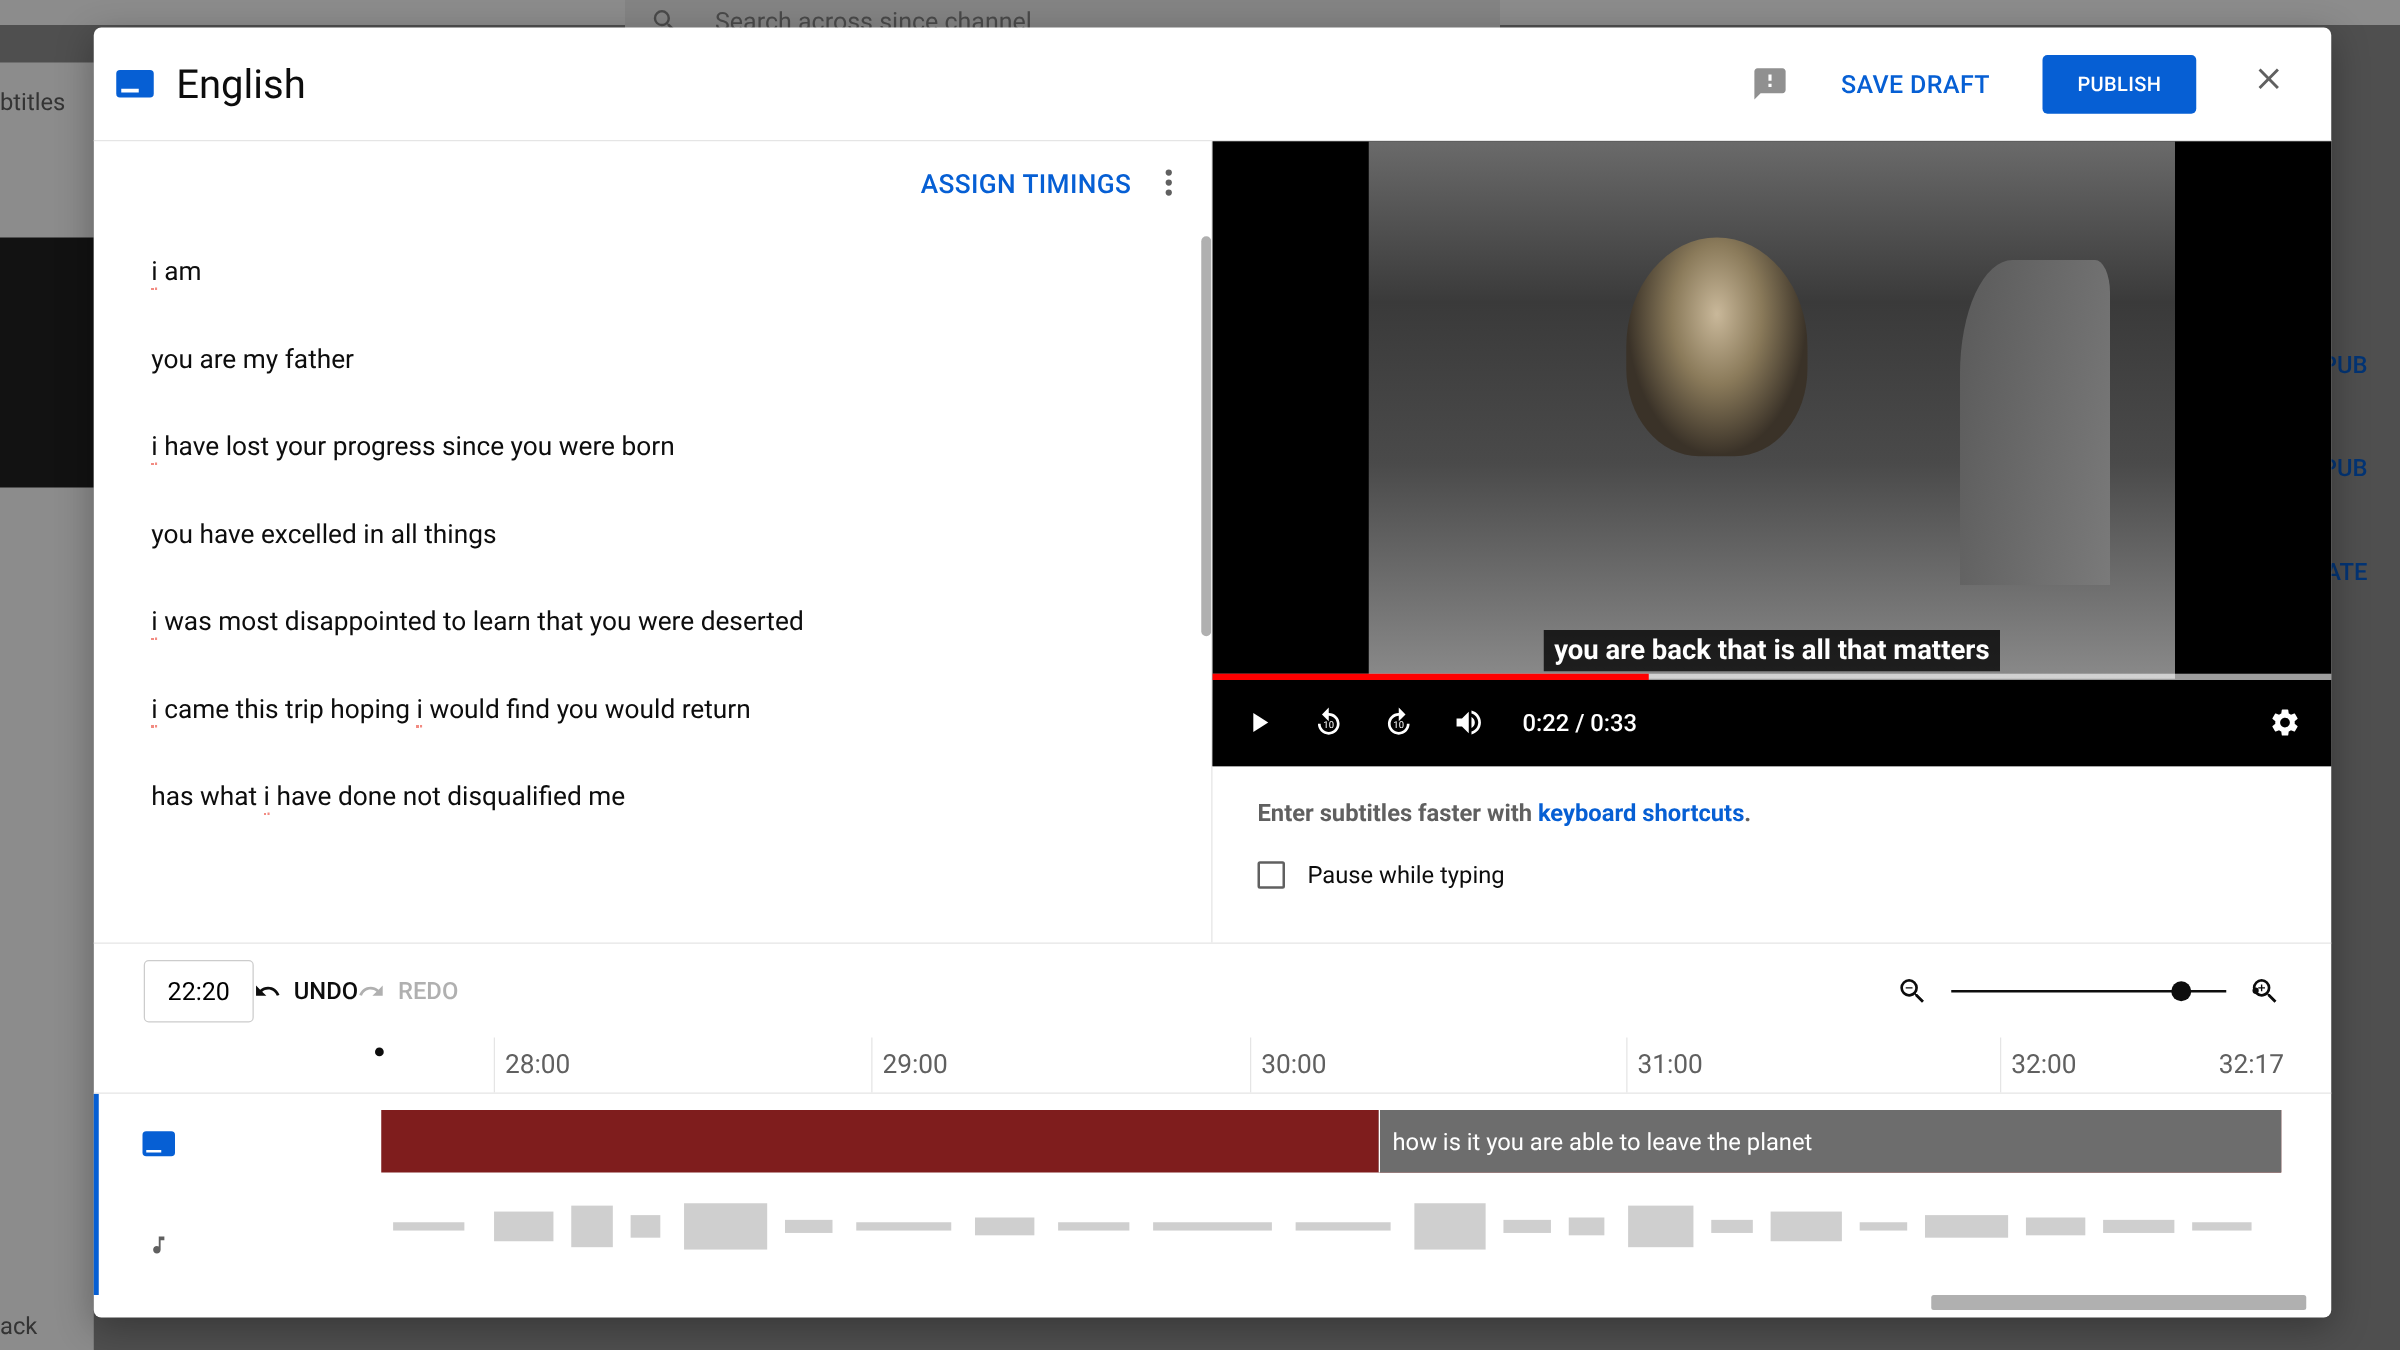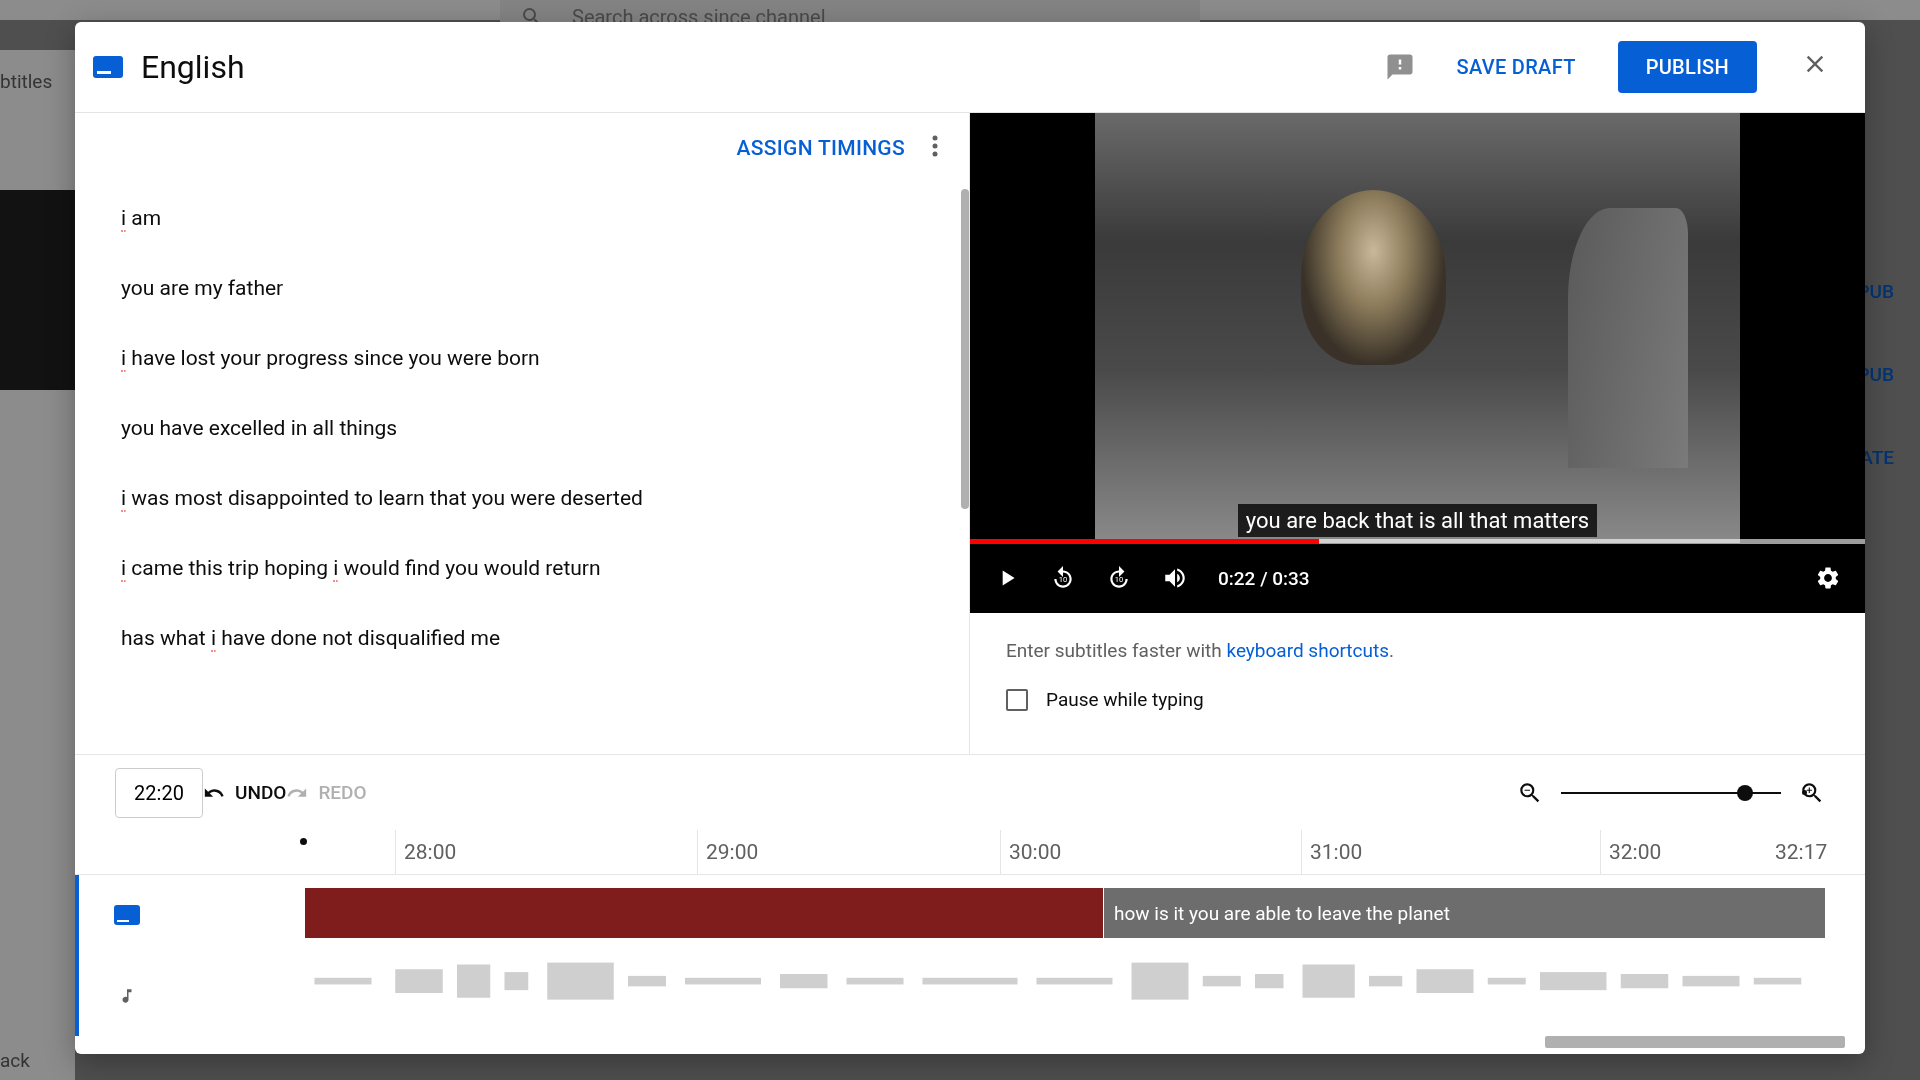--- a/index.html
+++ b/index.html
@@ -30,21 +30,21 @@
   display: flex;
   align-items: center;
   padding: 0 30px 0 18px;
   gap: 18px;
 }
 .header-icon { width: 30px; height: 22px; background: #065fd4; border-radius: 3px; position:relative;}
 .header-icon::before { content:''; position:absolute; bottom:4px; left:4px; width:14px; height:3px; background:#fff;}
 .header-title { font-size: 32px; color: #0d0d0d; font-weight: 400; flex:1;}
 .feedback-icon { width: 30px; height: 30px; fill: #909090; cursor:pointer;}
 .save-draft { color: #065fd4; font-size: 20px; font-weight: 500; padding: 0 24px; cursor:pointer; letter-spacing: 0.3px;}
-.publish-btn { background: #065fd4; color: #fff; font-size: 20px; font-weight: 500; padding: 14px 28px; border-radius: 4px; border:none; cursor:pointer; letter-spacing: 0.3px;}
+.publish-btn { background: #065fd4; color: #fff; font-size: 16px; font-weight: 500; padding: 14px 28px; border-radius: 4px; border:none; cursor:pointer; letter-spacing: 0.3px;}
 .close-btn { margin-left: 20px; cursor:pointer; font-size: 30px; color: #606060; width:40px; text-align:center;}
 
 .modal-body {
   flex: 1;
   display: flex;
   min-height: 0;
   border-top: 1px solid #e5e5e5;
 }
 
 .left-panel {
@@ -114,39 +114,40 @@
   background: linear-gradient(100deg, #5a5a5a, #7a7a7a);
   border-radius: 35% 10% 0 0;
 }
 .caption-overlay {
   position: absolute;
   bottom: 6px;
   background: rgba(0,0,0,0.78);
   color: #fff;
   font-size: 22px;
   padding: 4px 8px;
+  font-weight: bold;
 }
 .video-controls {
   height: 70px;
   display: flex;
   align-items: center;
   padding: 0 24px;
   gap: 30px;
   background: linear-gradient(180deg, rgba(0,0,0,0.05), rgba(0,0,0,0.55));
   color: #fff;
   position: relative;
 }
 .progress-bar { position:absolute; top:-4px; left:0; right:0; height:5px; background:rgba(255,255,255,0.3);}
 .progress-fill { position:absolute; top:0; left:0; height:100%; background:#ff0000; width:39%;}
 .progress-buffer { position:absolute; top:0; left:0; height:100%; background:rgba(255,255,255,0.45); width:100%;}
 .ctrl-icon { width: 26px; height: 26px; fill: #fff; cursor:pointer;}
 .time-display { font-size: 19px; font-weight:500;}
 .ctrl-spacer { flex:1;}
 
-.hint-text { padding: 26px 36px 16px; font-size: 19px; color: #606060;}
+.hint-text { padding: 26px 36px 16px; font-size: 19px; color: #606060; font-weight: bold;}
 .hint-text a { color: #065fd4; text-decoration:none;}
 .pause-row { padding: 10px 36px; display:flex; align-items:center; gap:18px; font-size:19px; color:#0d0d0d;}
 .checkbox { width:22px; height:22px; border: 2px solid #606060; border-radius:2px;}
 
 .timeline-section {
   border-top: 1px solid #e5e5e5;
   height: 300px;
   display: flex;
   flex-direction: column;
 }

